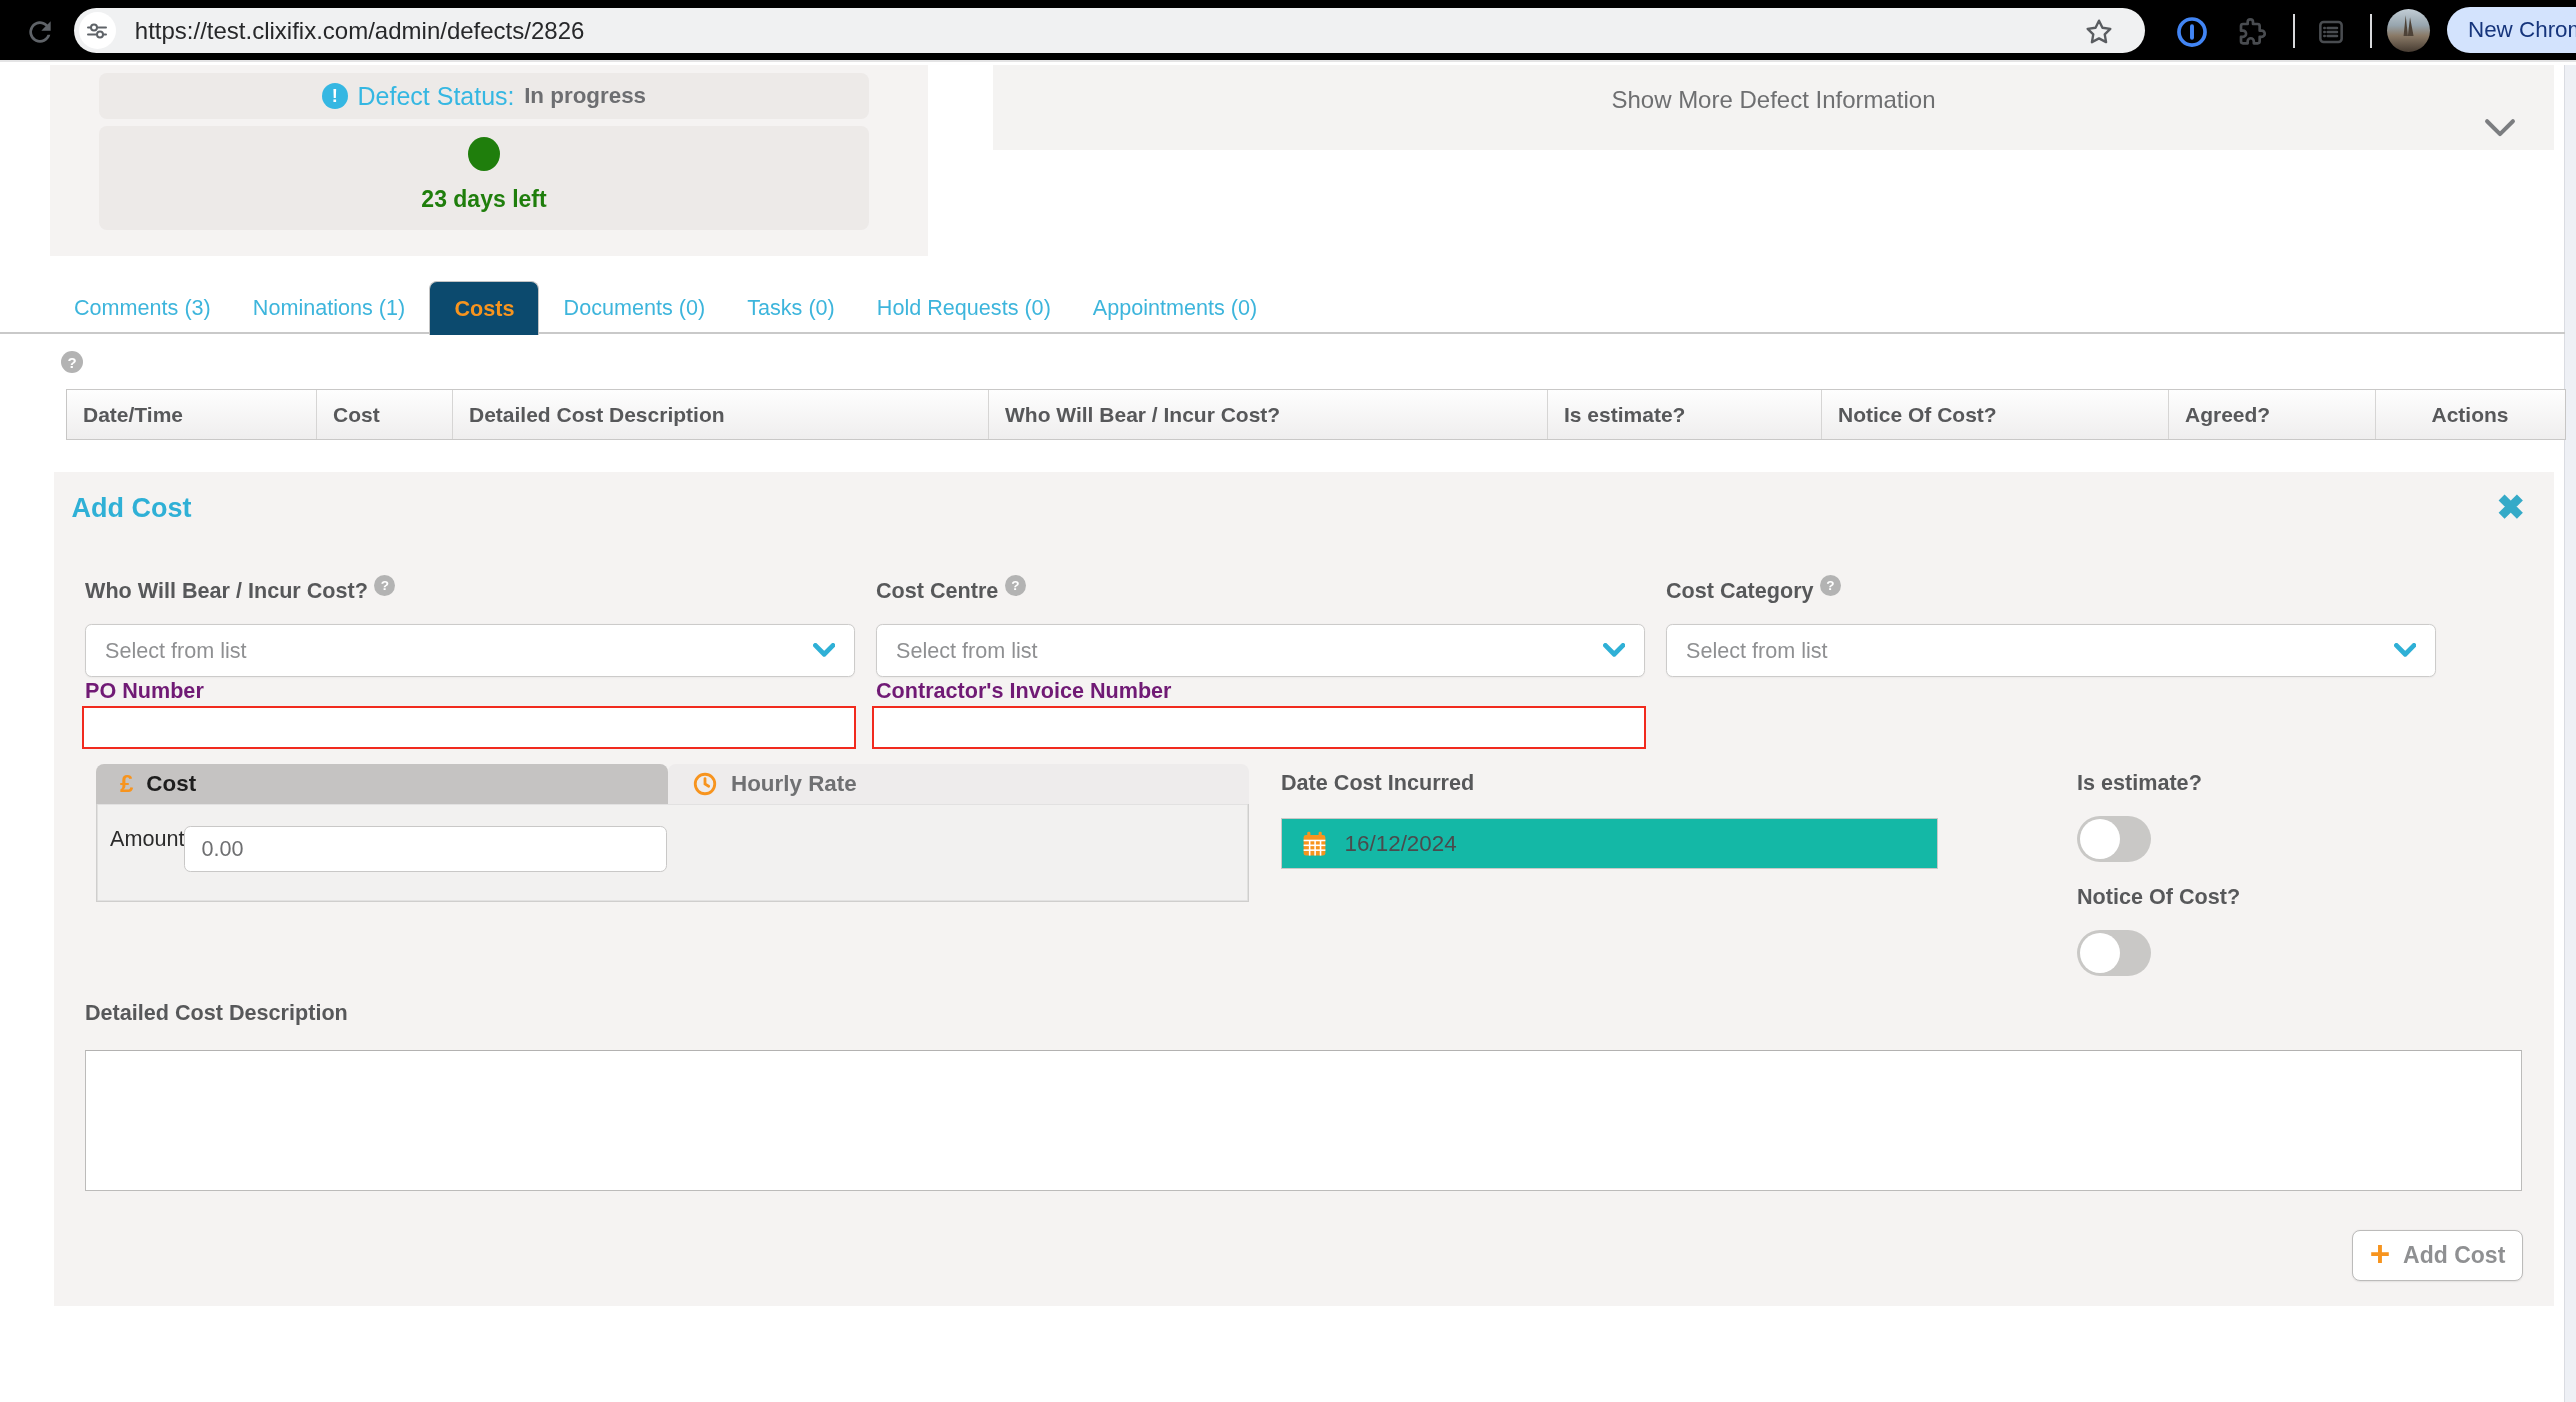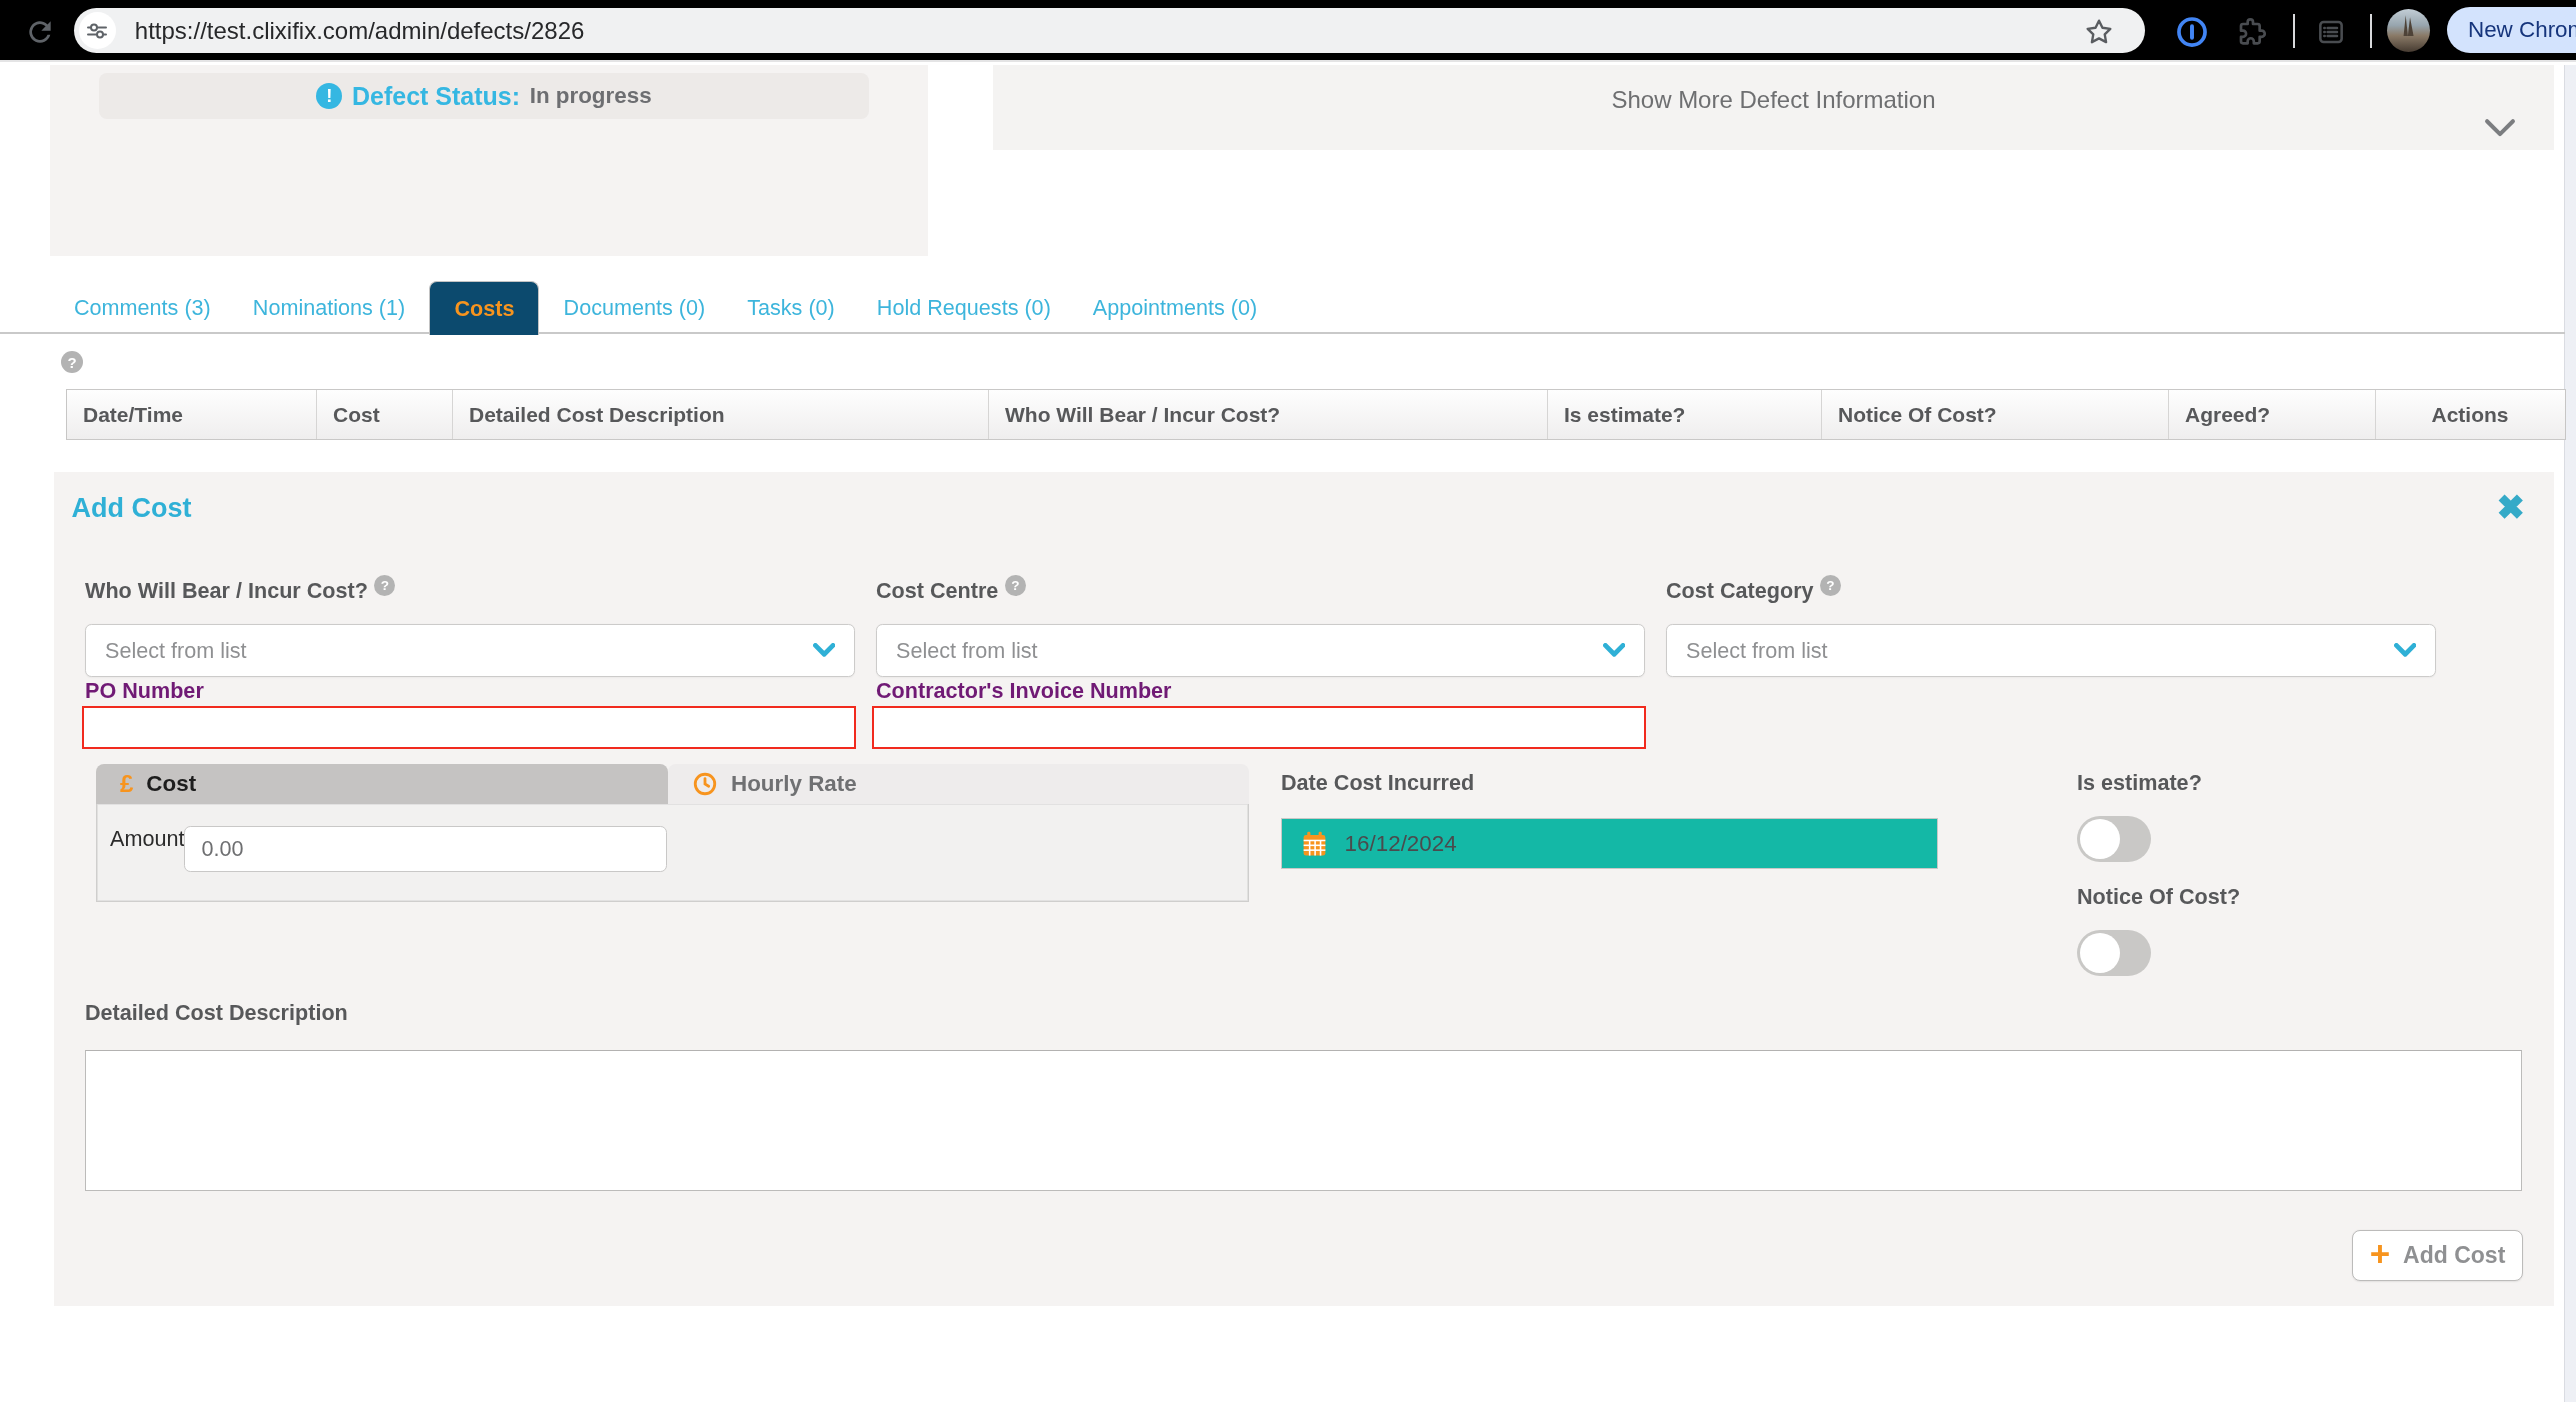--- a/index.html
+++ b/index.html
@@ -39,21 +39,21 @@
   .scrollbar { position: absolute; left: 2564px; top: 65px; width: 12px; height: 1337px;
                background: #eef0f5; border-left: 0.8px solid #dadce2; }
 
   
   .status-card { position: absolute; left: 50px; top: 65px; width: 878px; height: 191px;
                  background: #f5f3f2; }
   .status-inner { position: absolute; left: 49px; width: 770px; background: #edeae8; border-radius: 8px; }
   .status-bar { top: 8px; height: 46px; display: flex; align-items: center; justify-content: center; gap: 9.6px; }
   .info-icon { width: 26px; height: 26px; border-radius: 50%; background: #35b7e2; color: #fff;
                font-weight: bold; font-size: 18.4px; display: flex; align-items: center; justify-content: center; }
-  .status-label { color: #35b7e2; font-weight: bold; font-size: 25px; }
+  .status-label { color: #35b7e2; font-weight: normal; font-size: 25px; }
   .status-value { color: #6d6e71; font-size: 22.4px; font-weight: bold; }
   .days-box { top: 61px; height: 104px; text-align: center; }
   .green-dot { width: 32px; height: 34px; border-radius: 50%; background: #1f7e0c; margin: 11.2px auto 0; }
   .days-left { color: #1f7e0c; font-weight: bold; font-size: 23px; margin-top: 14.4px; }
 
   .show-more { position: absolute; left: 993px; top: 65px; width: 1561px; height: 85px;
                background: #f4f3f2; }
   .show-more-label { position: absolute; left: 0; right: 0; top: 21px; text-align: center;
                font-size: 24px; color: #6e6f71; }
   .show-more-chevron { position: absolute; right: 37px; bottom: 8px; }
@@ -193,20 +193,24 @@
   </div>
 </div>
 
 <div class="scrollbar"></div>
 
 <div class="status-card">
   <div class="status-inner status-bar">
     <span class="info-icon">!</span>
     <span class="status-label">Defect Status:</span>
     <span class="status-value">In progress</span>
+  </div>
+  <div class="status-inner days-box">
+    <div class="green-dot"></div>
+    <div class="days-left">23 days left</div>
   </div>
 </div>
 
 <div class="show-more">
   <div class="show-more-label">Show More Defect Information</div>
   <div class="show-more-chevron">
     <svg width="34" height="21" viewBox="0 0 42 26">
         <polyline points="5,4 21,20 37,4" stroke="#7b7d80" stroke-width="5" fill="none" stroke-linecap="round" stroke-linejoin="round"></polyline>
       </svg>
   </div>

